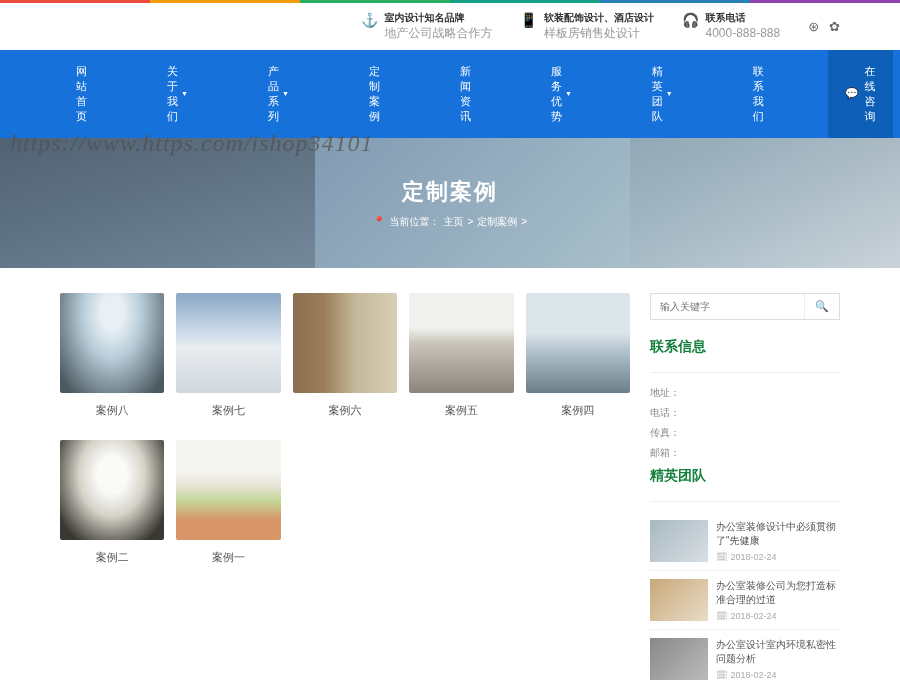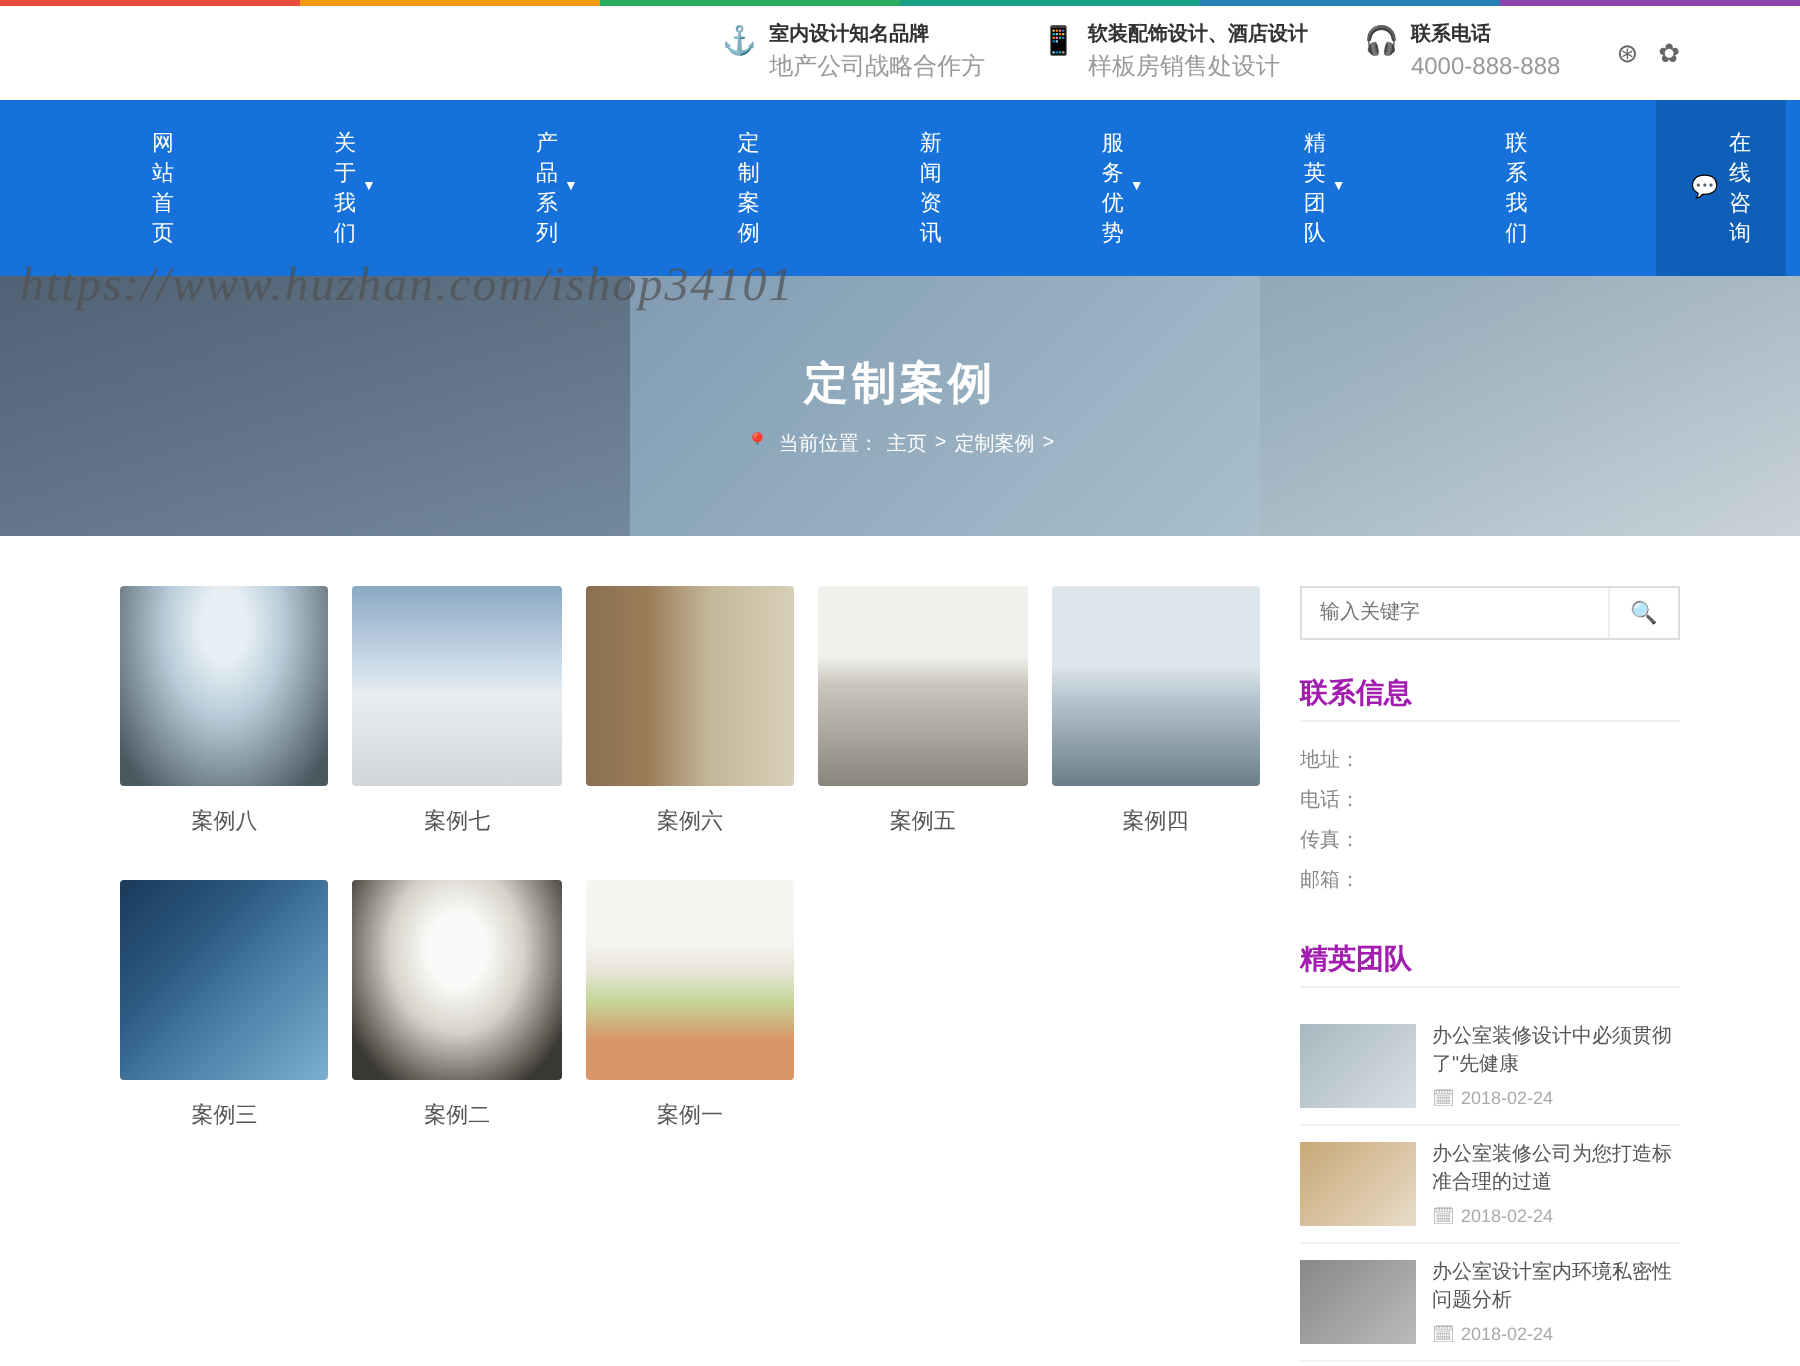--- a/index.html
+++ b/index.html
@@ -43,22 +43,22 @@
     .img-blue-lobby { background: linear-gradient(180deg, #dce5ea 40%, #b8c8d2 55%, #6b7d88 100%); }
     .img-tech { background: linear-gradient(135deg, #1a3a5a 0%, #2d5a82 35%, #4a80a8 60%, #7db0d0 100%); }
     .img-ceiling { background: radial-gradient(ellipse at 50% 35%, #fafaf8 20%, #d5d2c8 45%, #3a3832 85%); }
     .img-kids { background: linear-gradient(180deg, #f5f5f2 30%, #e8e5d8 45%, #c5d89a 60%, #d89568 80%); }
     
     .sidebar { width: 190px; }
     .search-box { display: flex; border: 1px solid #ddd; margin-bottom: 18px; }
     .search-box input { flex: 1; border: none; padding: 7px 9px; font-size: 10px; outline: none; }
     .search-box button { border: none; background: #fff; padding: 0 10px; cursor: pointer; font-size: 11px; border-left: 1px solid #eee; }
     
-    .side-title { font-size: 14px; font-weight: bold; color: #a21caf; padding-bottom: 4px; border-bottom: 1px solid #eee; margin-bottom: 10px; }
-    .contact-info { font-size: 10px; color: #888; line-height: 2; margin-bottom: 20px; }
+    .side-title { font-size: 14px; font-weight: bold; color: #15803d; padding-bottom: 16px; border-bottom: 1px solid #eee; margin-bottom: 10px; }
+    .contact-info { font-size: 10px; color: #888; line-height: 2; margin-bottom: 4px; }
     
     .news-item { display: flex; gap: 8px; padding: 8px 0; border-bottom: 1px solid #f2f2f2; }
     .news-thumb { width: 58px; height: 42px; background: #ccc; flex-shrink: 0; }
     .nt1 { background: linear-gradient(135deg, #a8b8c0, #d8dfe4); }
     .nt2 { background: linear-gradient(135deg, #c8a878, #e8dcc8); }
     .nt3 { background: linear-gradient(135deg, #888, #bbb); }
     .news-text { flex: 1; }
     .news-title { font-size: 10px; color: #555; line-height: 1.4; margin-bottom: 4px; }
     .news-date { font-size: 9px; color: #aaa; display: flex; align-items: center; gap: 3px; }
   </style>
@@ -143,21 +143,21 @@
   <h1>定制案例</h1>
   <div class="crumb">
     <span>📍</span>
     <span>当前位置：</span>
     <span>主页</span>
     <span>&gt;</span>
     <span>定制案例</span>
     <span>&gt;</span>
   </div>
 </div>
-<div class="watermark">https://www.huzhan.com/ishop34101</div>
+<div class="watermark">https://www.https.com/ishop34101</div>
 
 <div class="container">
   <div class="main">
     <div class="grid">
       <div class="card">
           <div class="card-img img-office1"></div>
           <div class="card-title">案例八</div>
         </div>
       <div class="card">
           <div class="card-img img-lobby"></div>
@@ -167,24 +167,20 @@
           <div class="card-img img-wood"></div>
           <div class="card-title">案例六</div>
         </div>
       <div class="card">
           <div class="card-img img-conf"></div>
           <div class="card-title">案例五</div>
         </div>
       <div class="card">
           <div class="card-img img-blue-lobby"></div>
           <div class="card-title">案例四</div>
-        </div>
-      <div class="card">
-          <div class="card-img img-tech"></div>
-          <div class="card-title">案例三</div>
         </div>
       <div class="card">
           <div class="card-img img-ceiling"></div>
           <div class="card-title">案例二</div>
         </div>
       <div class="card">
           <div class="card-img img-kids"></div>
           <div class="card-title">案例一</div>
         </div>
     </div>

